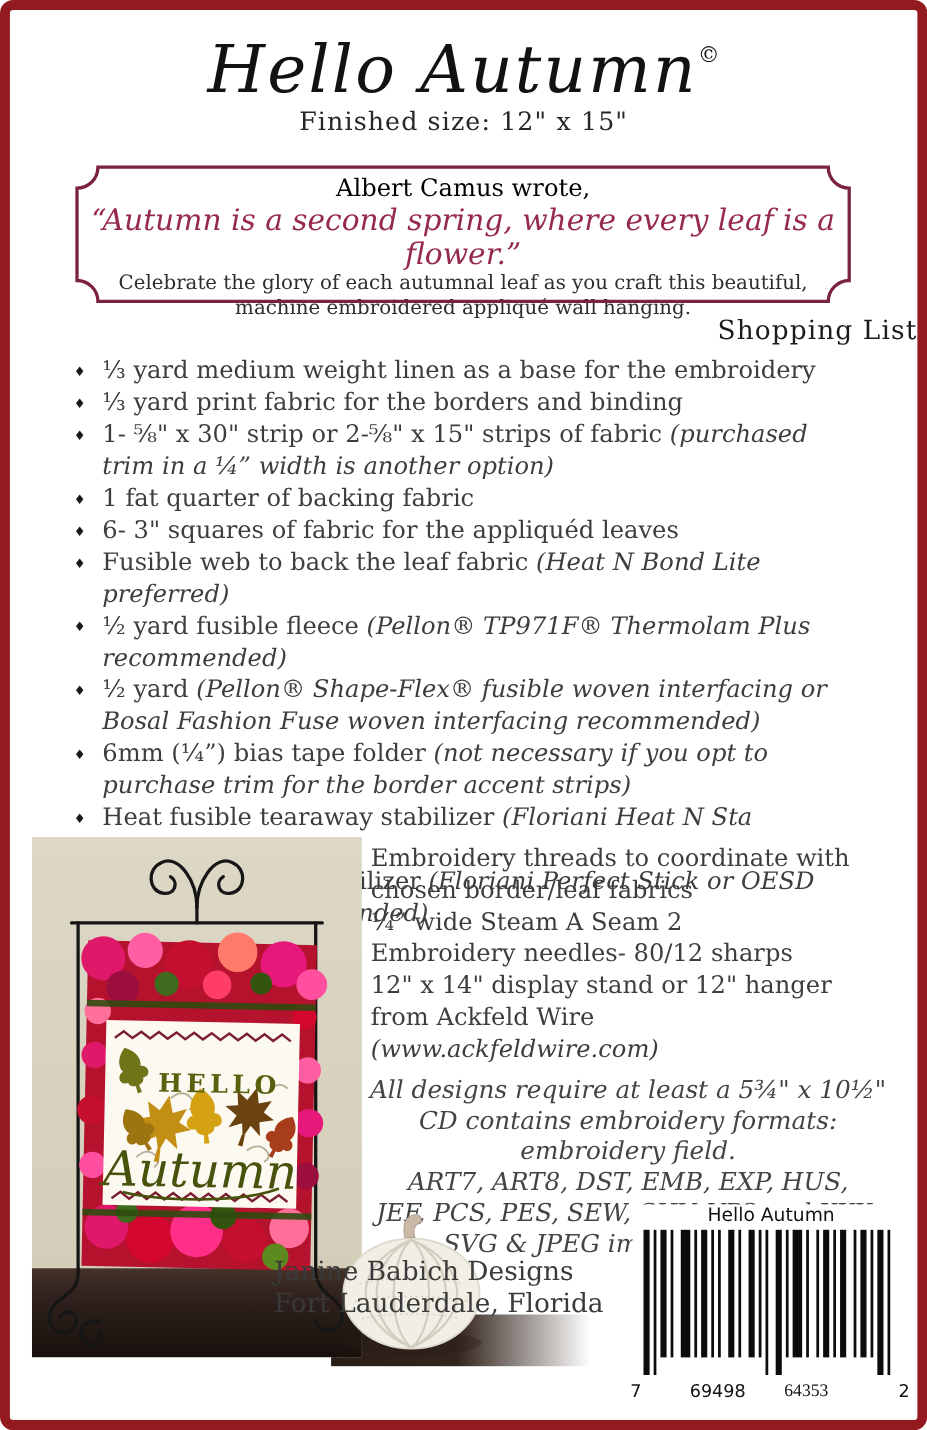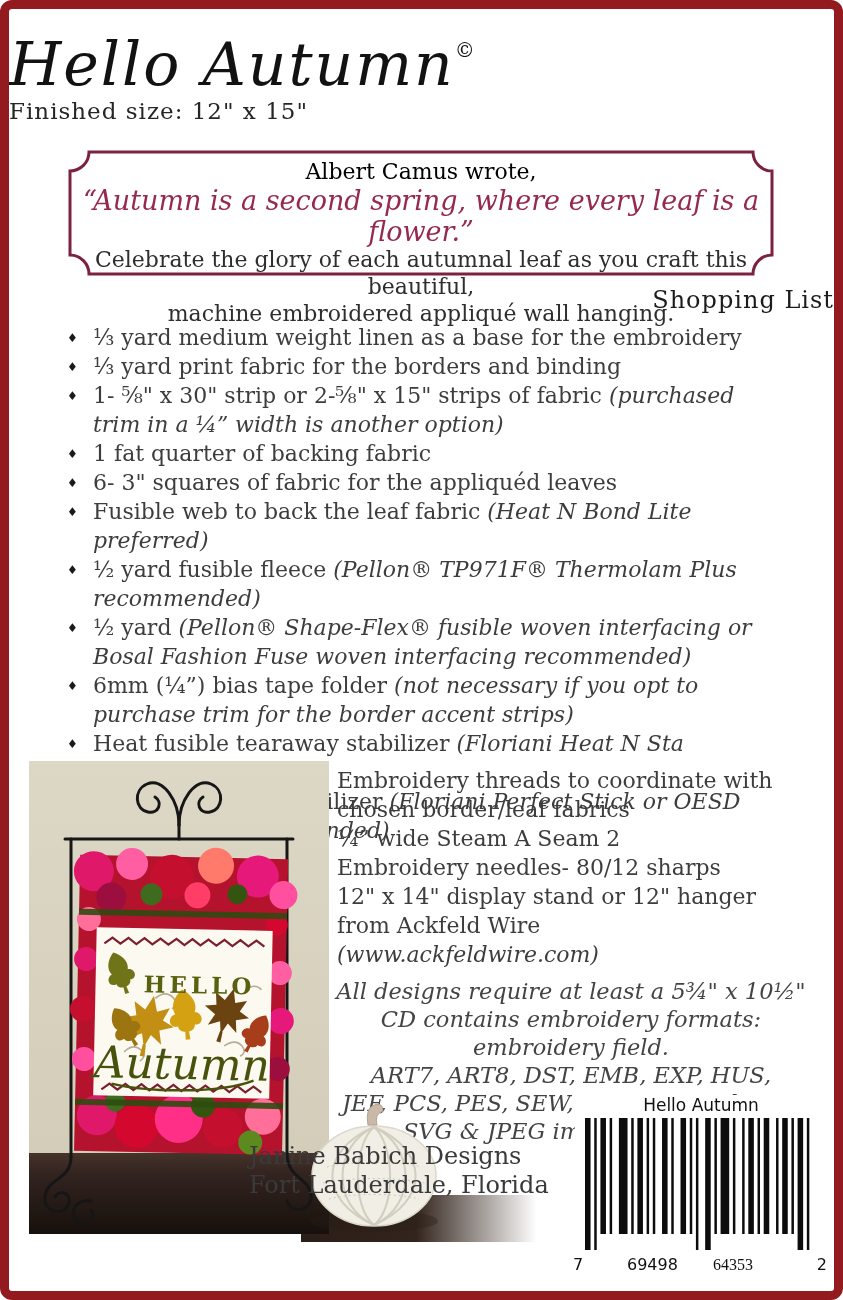--- a/index.html
+++ b/index.html
@@ -1,29 +1,29 @@
 <!DOCTYPE html>
 <html style="--page-border: #931b20; --quote-text: #952a4e; --text: #3d3d3d;"><head>
 <meta charset="utf-8">
 <style>
   html,body{margin:0;padding:0;background:#fff;}
   .page{position:relative;width:843px;height:1300px;box-sizing:border-box;
         border:9px solid var(--page-border,#931b20);border-radius:12px;background:#fff;
         font-family:"DejaVu Serif", serif;color:var(--text,#3d3d3d);overflow:hidden;}
   
-  .hdr{position:absolute;top:24px;left:0;right:0;}
+  .hdr{position:absolute;top:24px;left:0;right:0;text-align:center;}
   .title{font-size:60px;font-style:italic;color:#121212;letter-spacing:2px;line-height:1.05;}
   .title sup{font-size:20px;font-style:normal;vertical-align:28px;letter-spacing:0;}
   .subtitle{font-size:23px;color:#262626;letter-spacing:1px;margin-top:2px;}
   
   .qbox{position:absolute;top:140px;left:58px;width:708px;height:128px;text-align:center;}
   .qframe{position:absolute;inset:0;width:100%;height:100%;}
   .q1{padding-top:10px;font-size:22px;color:#000000;}
   .q2{font-size:27px;font-style:italic;color:var(--quote-text,#952a4e);margin-top:1px;}
-  .q3,.q4{font-size:22px;color:#2e2e2e;line-height:1.22;}
+  .q3,.q4{font-size:18px;color:#2e2e2e;line-height:1.22;}
   
   .slhead{position:absolute;top:277px;left:0;right:0;text-align:right;font-size:24px;color:#1c1c1c;letter-spacing:1px;}
   ul.sl{list-style:none;margin:0;padding:0;font-size:22px;line-height:29px;}
   ul.sl li{position:relative;padding-left:32px;margin:0;}
   ul.sl .bullet{position:absolute;left:6px;top:1px;font-size:12px;color:#1a1a1a;}
   ul.sl .it{font-style:italic;}
   #list-left{position:absolute;top:314px;left:52px;width:720px;}
   #list-right{position:absolute;top:757px;left:296px;width:482px;}
   
   .note{position:absolute;top:968px;left:316px;width:492px;text-align:center;

